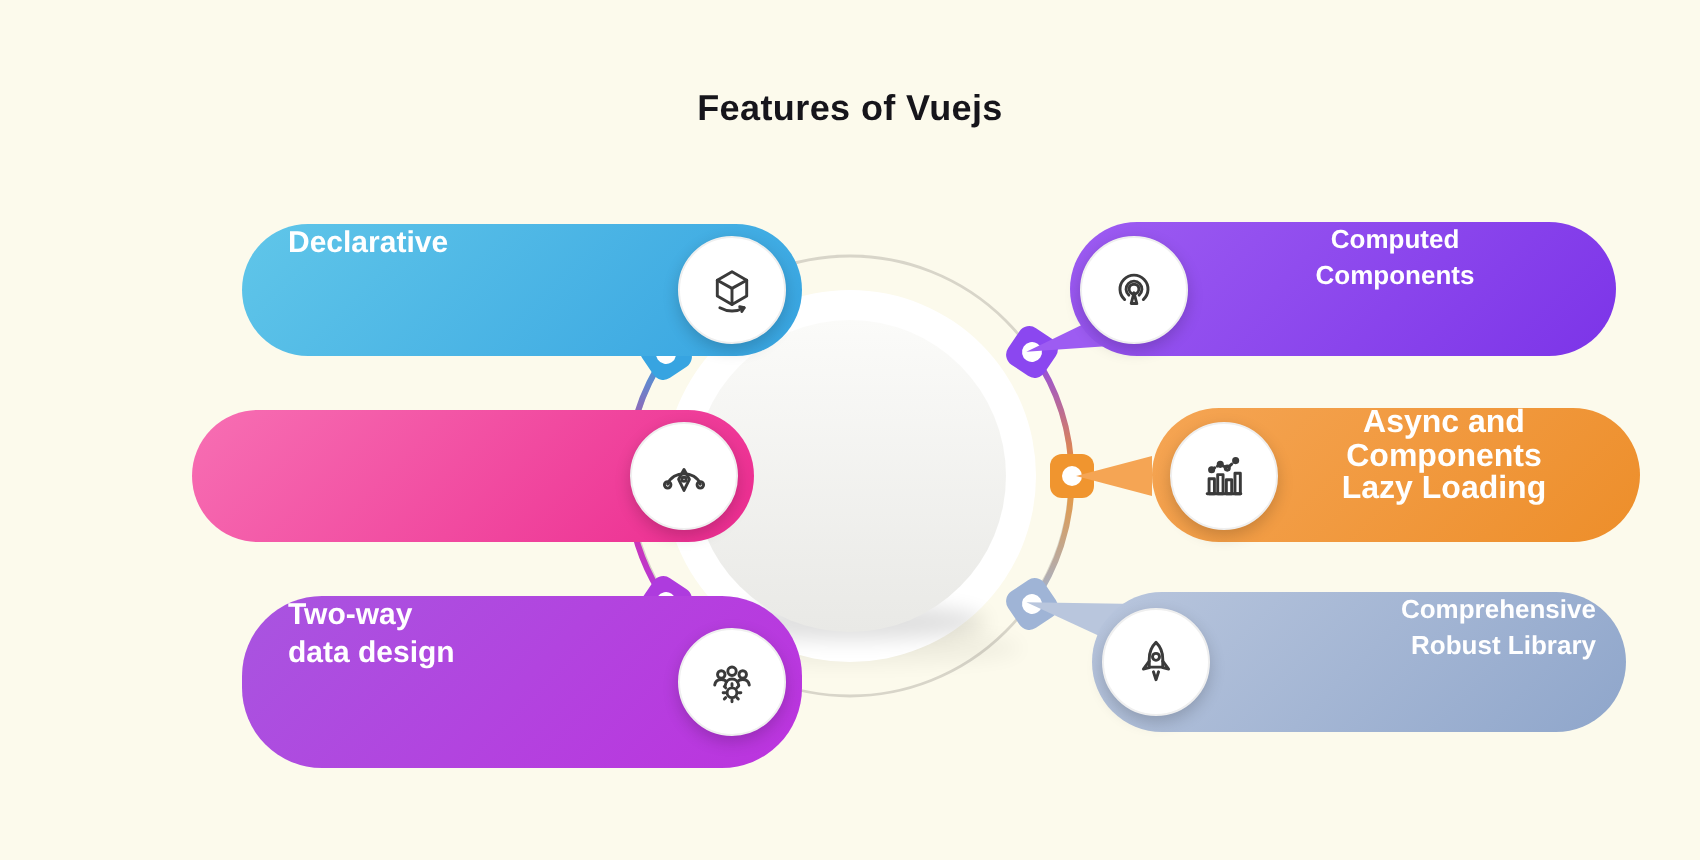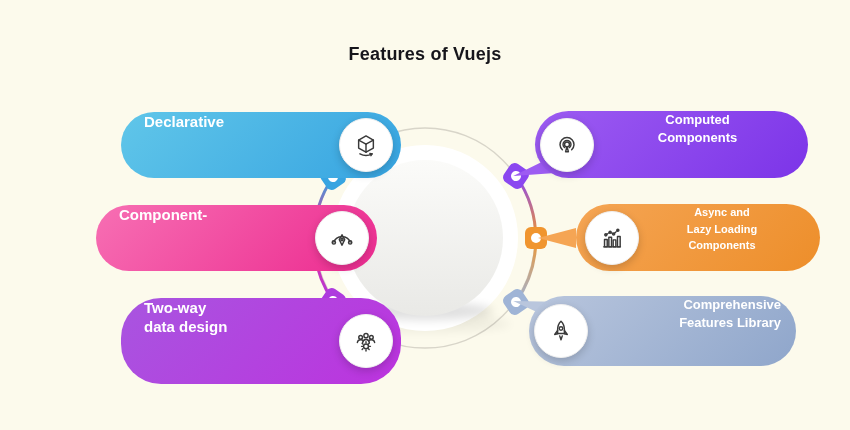--- a/index.html
+++ b/index.html
@@ -109,21 +109,20 @@
         <path d="M12 4.2 18.3 7.8v6.8L12 18.2 5.7 14.6V7.8Z"></path>
         <path d="M5.7 7.8 12 11.3 18.3 7.8"></path>
         <path d="M12 11.3V18.2"></path>
         <path d="M6.8 19.6c3.3 1.8 7.1 1.8 10.4 0"></path>
         <path d="M16.2 21.2l1-1.6-1.9-.4"></path>
       </svg>
     </div>
   </div>
 
   <div class="bubble b-left" style="left: 96px; top: 205px; width: 190px; height: 66px; background: linear-gradient(135deg, rgb(247, 111, 179), rgb(236, 43, 144));">
-    <span class="line">Component-</span>
     <div class="icon-circle at-right">
       <svg width="28" height="28" viewBox="0 0 24 24">
         <path d="M5 15.5C7.2 9.5 16.8 9.5 19 15.5"></path>
         <circle cx="5" cy="15.8" r="1.4"></circle>
         <circle cx="19" cy="15.8" r="1.4"></circle>
         <path d="M12 9.2l2.3 4.2-2.3 4.8-2.3-4.8Z"></path>
         <circle cx="12" cy="13.4" r="0.9"></circle>
       </svg>
     </div>
   </div>
@@ -151,43 +150,43 @@
     <div class="icon-circle at-left">
       <svg width="28" height="28" viewBox="0 0 24 24">
         <circle cx="12" cy="11.6" r="2.1"></circle>
         <path d="M8 16.1a6 6 0 1 1 8 0"></path>
         <path d="M9.8 14.2a3.4 3.4 0 1 1 4.4 0"></path>
         <path d="M12 13.2l1.2 4.6h-2.4Z"></path>
       </svg>
     </div>
   </div>
 
-  <div class="bubble b-right" style="left: 576px; top: 204px; width: 172px; height: 67px; font-size: 11px; line-height: 16.5px; padding-left: 60px; background: linear-gradient(135deg, rgb(245, 165, 84), rgb(237, 142, 42));">
+  <div class="bubble b-right" style="left: 576px; top: 204px; width: 172px; height: 67px; font-size: 16px; line-height: 16.5px; padding-left: 60px; background: linear-gradient(135deg, rgb(245, 165, 84), rgb(237, 142, 42));">
     <span class="line">Async and</span>
+    <span class="line">Components</span>
     <span class="line">Lazy Loading</span>
-    <span class="line">Components</span>
     <div class="icon-circle at-left" style="left:9px;">
       <svg width="28" height="28" viewBox="0 0 24 24">
         <path d="M4.8 19.6h14.4"></path>
         <rect x="5.6" y="13.2" width="2.3" height="6.4"></rect>
         <rect x="9.3" y="11.4" width="2.3" height="8.2"></rect>
         <rect x="13" y="13.6" width="2.3" height="6"></rect>
         <rect x="16.7" y="10.8" width="2.3" height="8.8"></rect>
         <path d="M6.7 9.3 10.4 7l3 1.6 3.6-3.2" stroke-dasharray="1.6 1.3"></path>
         <circle cx="6.7" cy="9.3" r="0.9"></circle>
         <circle cx="10.4" cy="7" r="0.9"></circle>
         <circle cx="13.4" cy="8.6" r="0.9"></circle>
         <circle cx="17" cy="5.4" r="0.9"></circle>
       </svg>
     </div>
   </div>
 
-  <div class="bubble b-right align-right" style="left: 529px; top: 296px; width: 188px; height: 70px; background: linear-gradient(135deg, rgb(185, 198, 221), rgb(143, 166, 203));">
+  <div class="bubble b-right align-right" style="left: 546px; top: 296px; width: 188px; height: 70px; background: linear-gradient(135deg, rgb(185, 198, 221), rgb(143, 166, 203));">
     <span class="line">Comprehensive</span>
-    <span class="line">Features Library</span>
+    <span class="line">Robust Library</span>
     <div class="icon-circle at-left">
       <svg width="28" height="28" viewBox="0 0 24 24">
         <path d="M12 3.6c2.1 2 2.9 4.6 2.9 7.2v3.4H9.1v-3.4c0-2.6.8-5.2 2.9-7.2Z"></path>
         <circle cx="12" cy="9.8" r="1.5"></circle>
         <path d="M9.1 11.6 6.6 15l2.5-.6"></path>
         <path d="M14.9 11.6 17.4 15l-2.5-.6"></path>
         <path d="M10.9 16.2 12 19.6l1.1-3.4"></path>
       </svg>
     </div>
   </div>

